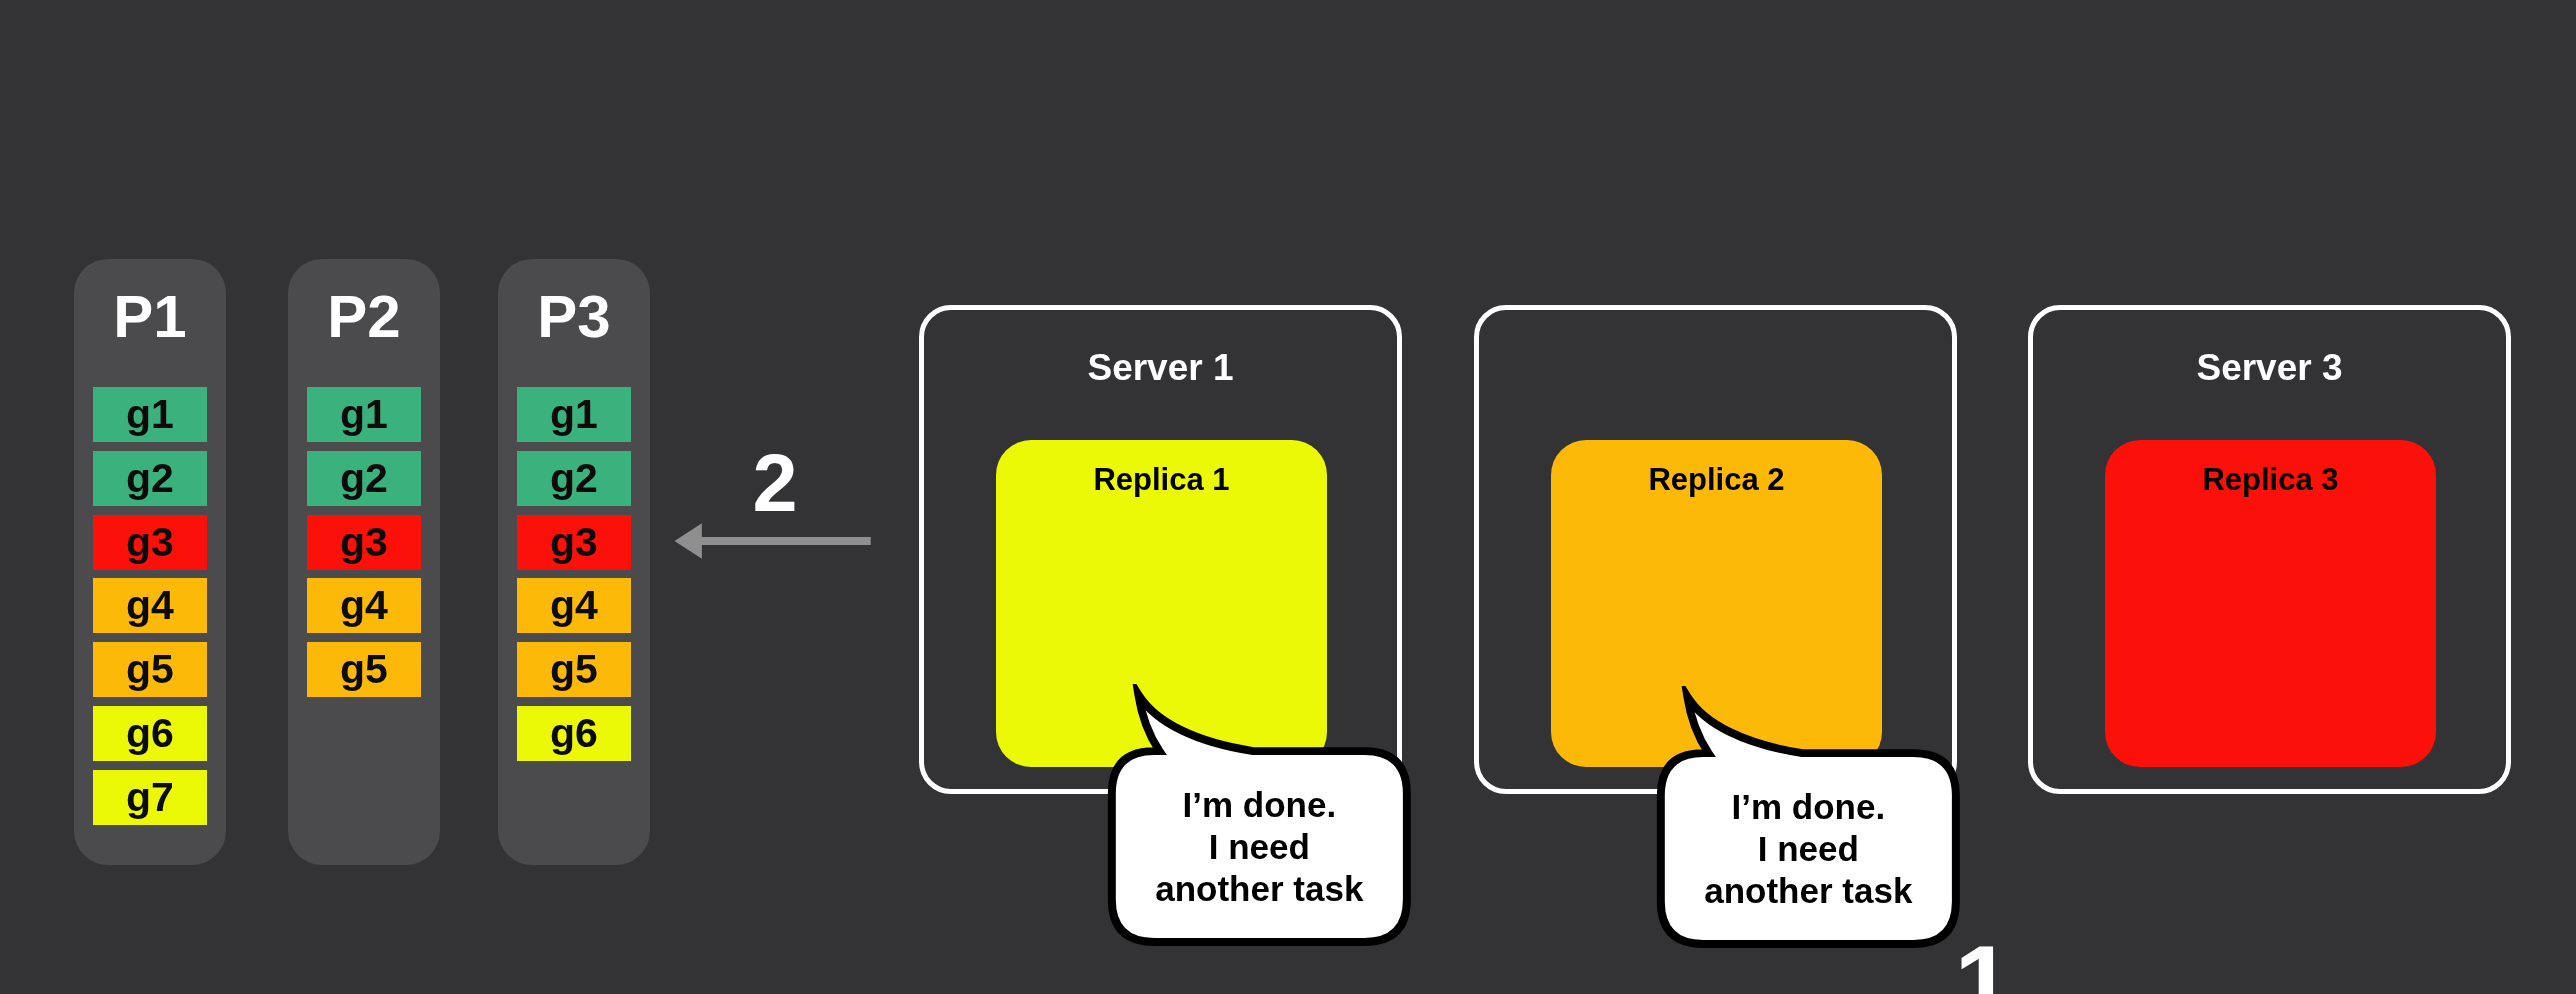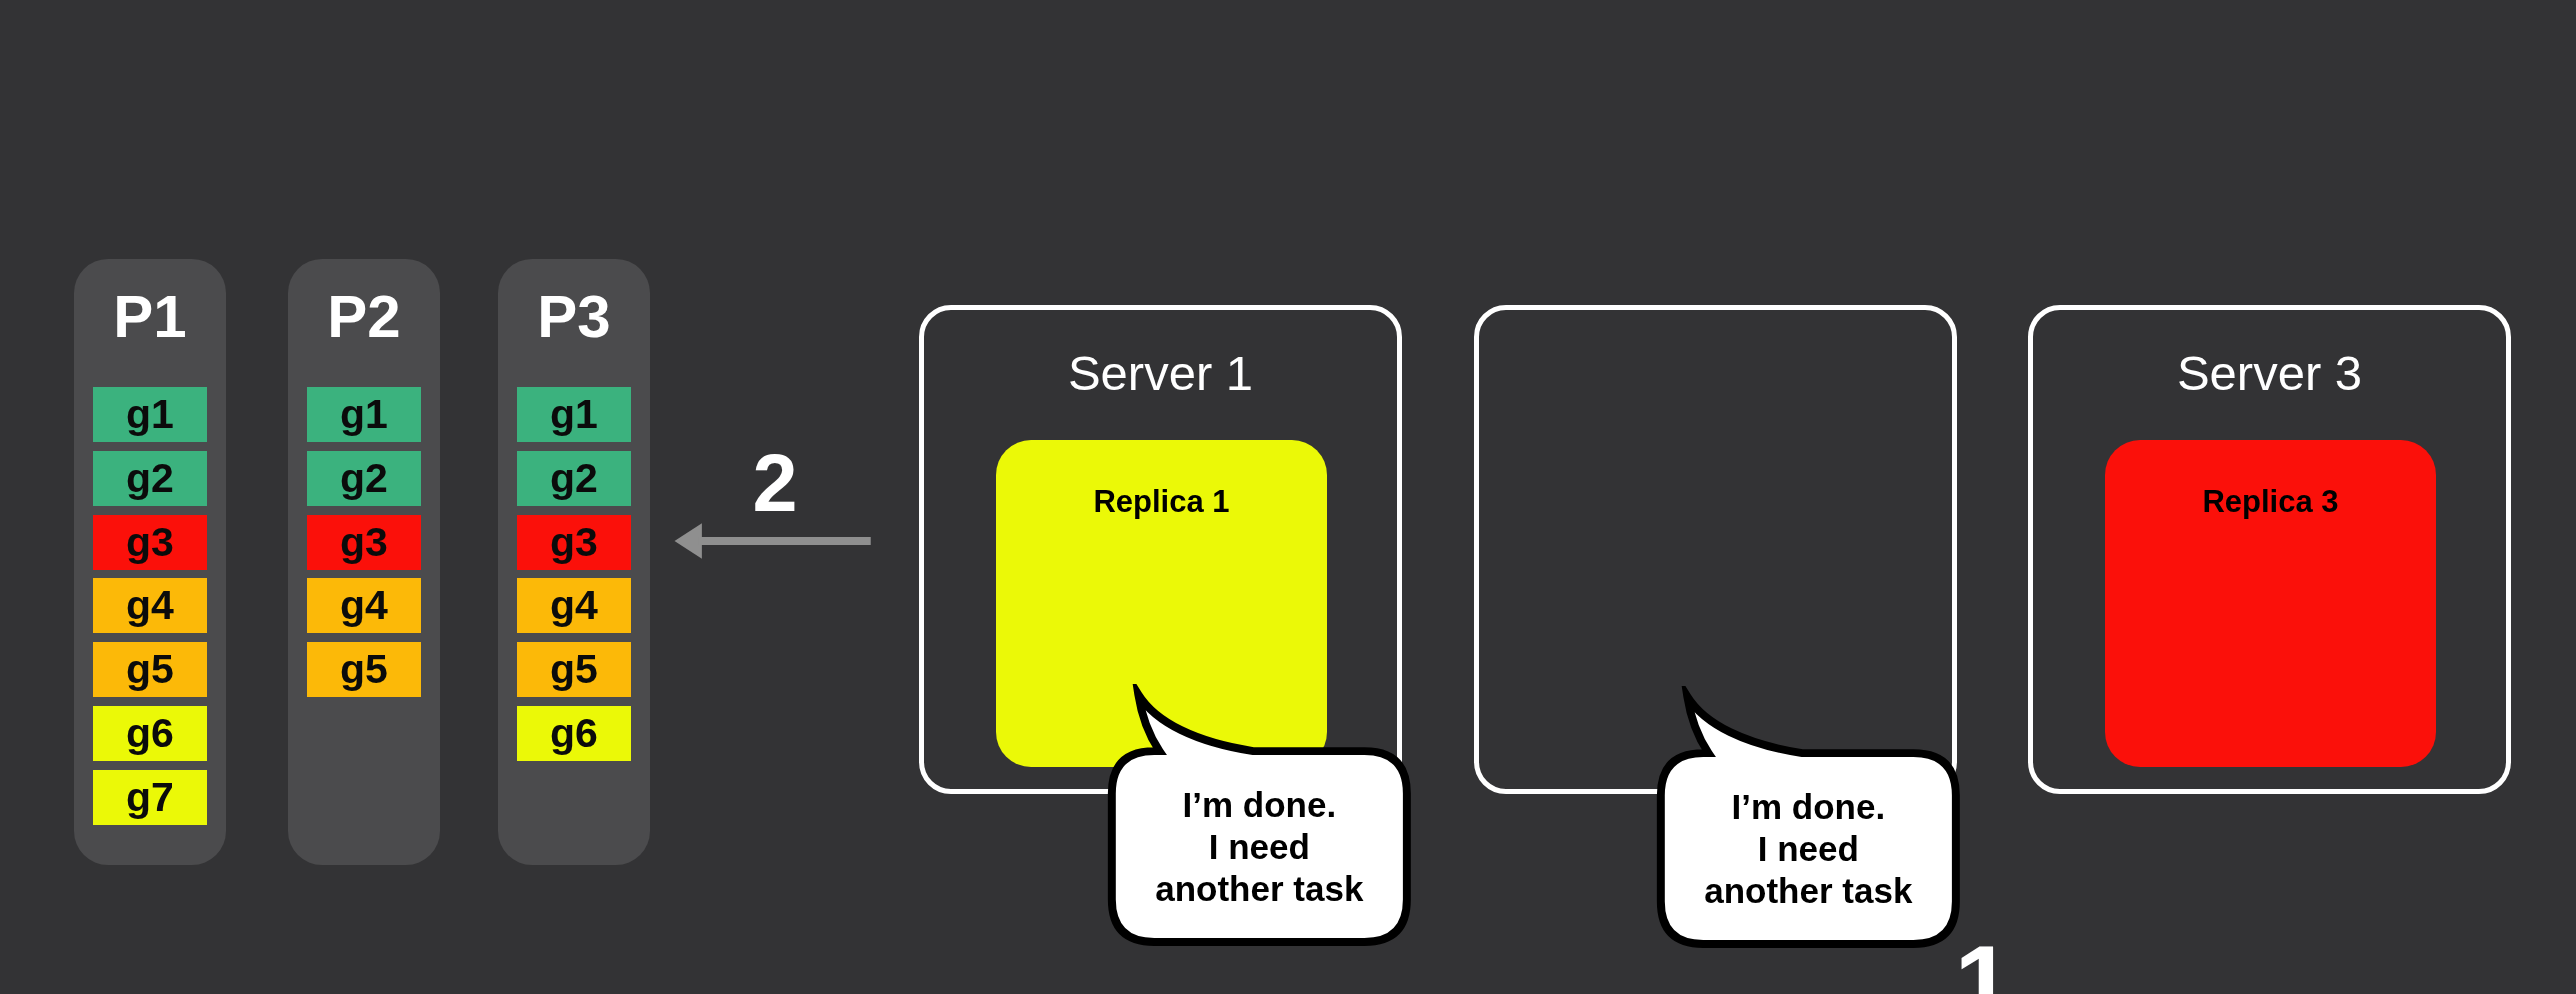--- a/index.html
+++ b/index.html
@@ -44,28 +44,28 @@
   
   .server{
     position:absolute;top:305px;width:483px;height:489px;
     border:5.3px solid #ffffff;border-radius:32px;box-sizing:border-box;
   }
   .server.s1{left:919px}
   .server.s2{left:1474px}
   .server.s3{left:2028px}
   .s-title{
     margin-top:39px;text-align:center;color:#ffffff;
-    font-size:49px;font-weight:400;line-height:1;
+    font-size:37px;font-weight:700;line-height:1;
   }
   .replica{
     position:absolute;left:72px;top:130px;width:331px;height:327px;
     border-radius:35px;
   }
   .r-title{
-    margin-top:46px;text-align:center;
+    margin-top:24px;text-align:center;
     font-size:31px;font-weight:700;color:#000000;line-height:1;
   }
 
   
   .bubble{position:absolute;width:318px;height:265px}
   .bubble.b1{left:1103px;top:684px}
   .bubble.b2{left:1652px;top:686px}
   .bubble-path{fill:#ffffff;stroke:#000000;stroke-width:9;stroke-miterlimit:12;stroke-linejoin:miter}
   .b-text{
     position:absolute;left:8.8px;top:67px;width:295px;height:191px;
@@ -162,20 +162,23 @@
 </svg>
 
 <div class="server s1">
   <div class="s-title">Server 1</div>
   <div class="replica" style="background: rgb(235, 249, 7);">
     <div class="r-title">Replica 1</div>
   </div>
 </div>
 
 <div class="server s2">
+  <div class="replica" style="background: rgb(252, 185, 8);">
+    <div class="r-title">Replica 2</div>
+  </div>
 </div>
 
 <div class="server s3">
   <div class="s-title">Server 3</div>
   <div class="replica" style="background: rgb(251, 16, 10);">
     <div class="r-title">Replica 3</div>
   </div>
 </div>
 
 <div class="bubble b1">

